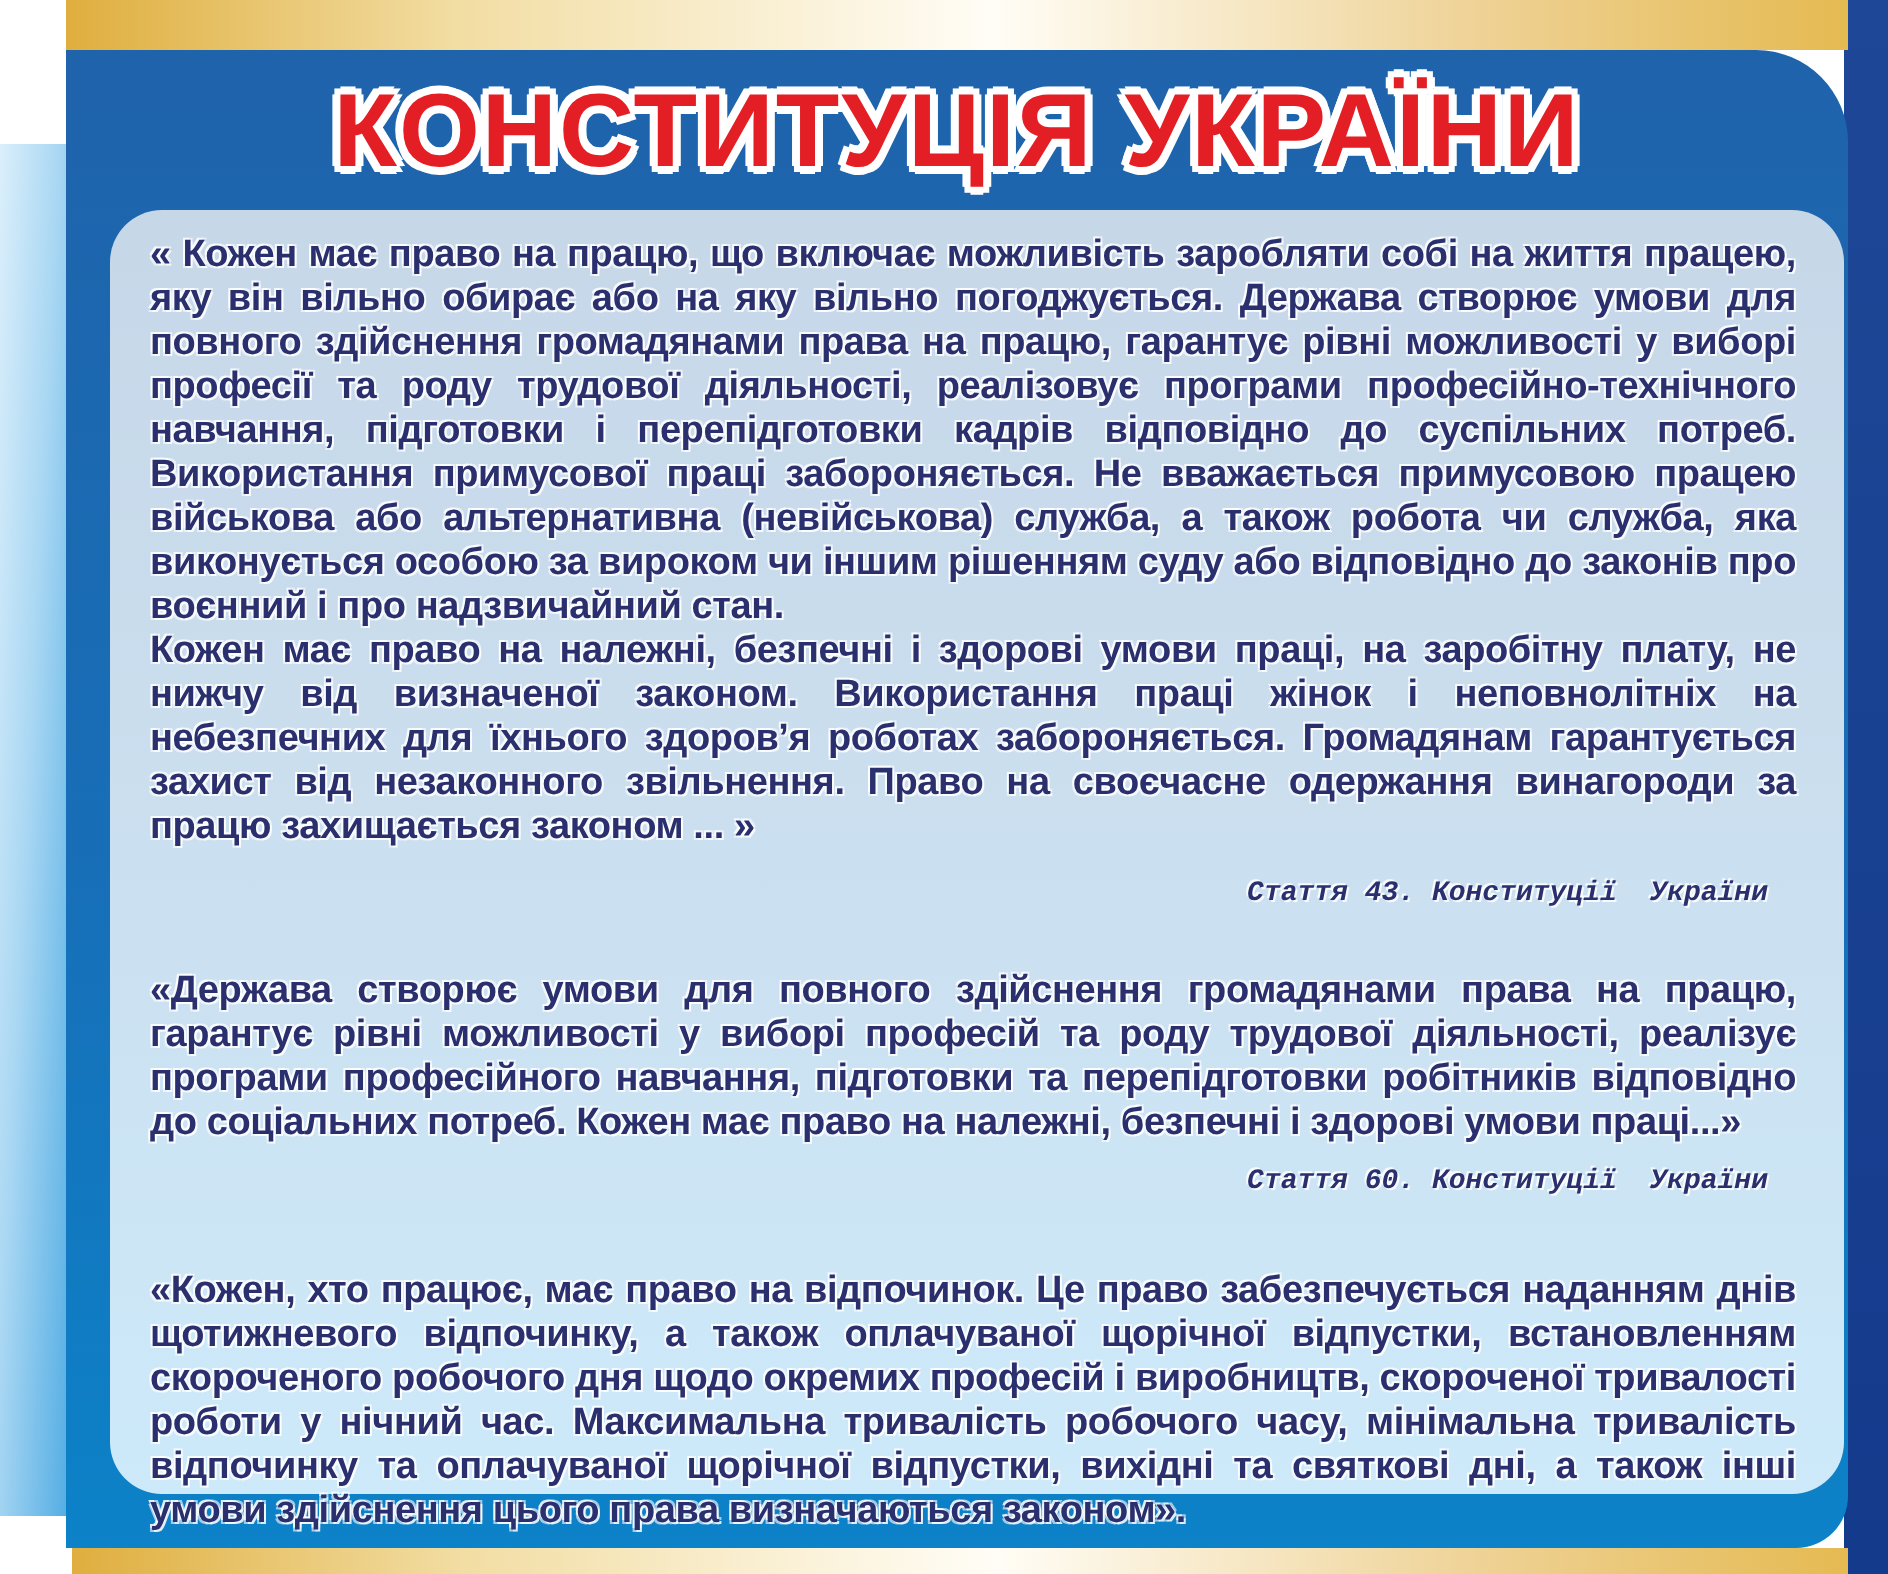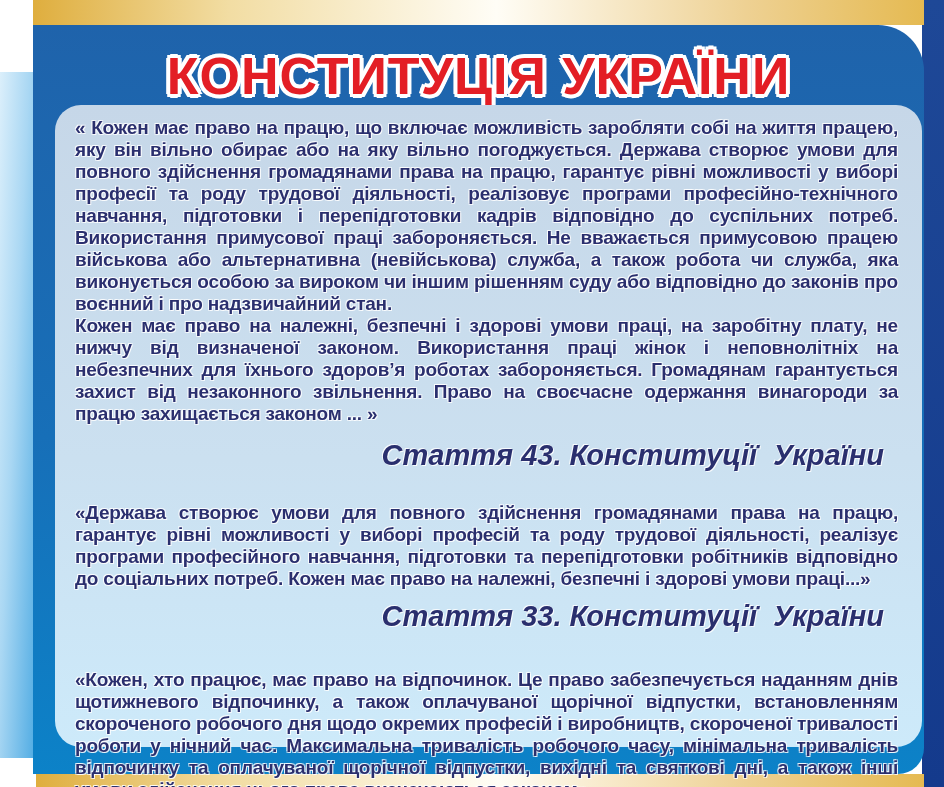--- a/index.html
+++ b/index.html
@@ -14,38 +14,38 @@
 
   .gold-stripe{position:absolute;height:25px;
     background:linear-gradient(90deg,#dfae3e 0%,#f2dda3 22%,#fffdf6 52%,#eed193 80%,#e5ba52 100%);}
   .gold-stripe.top{left:33px;width:891px;top:0;}
   .gold-stripe.bottom{left:36px;width:888px;top:774px;height:13px;}
 
   .main-panel{position:absolute;left:33px;top:25px;width:891px;height:749px;
     background:linear-gradient(#1f63ab 0%,#176fb8 55%,#0c82c8 100%);
     border-radius:0 46px 26px 0;}
 
-  .title{margin:0;padding-top:19px;height:71px;line-height:64px;text-align:center;
+  .title{margin:0;padding-top:9px;height:71px;line-height:64px;text-align:center;
     font-size:52px;font-weight:bold;letter-spacing:1px;color:#e31e25;
     text-shadow:-3px -3px 0 #fff,3px -3px 0 #fff,-3px 3px 0 #fff,3px 3px 0 #fff,
       -4px 0 0 #fff,4px 0 0 #fff,0 -4px 0 #fff,0 4px 0 #fff,
       -3px 0 1px #fff,3px 0 1px #fff;}
 
   .content-panel{position:absolute;left:22px;top:80px;width:823px;height:630px;
     background:linear-gradient(#c6d7e8 0%,#cbe0f0 55%,#cdeafa 100%);
     border-radius:26px;padding:12px 24px 0 20px;}
 
   .quote{margin:0;text-align:justify;font-size:19px;line-height:22px;font-weight:bold;
     letter-spacing:-0.2px;color:#2a2f6e;
     text-shadow:1px 1px 0 rgba(255,255,255,.85),-1px -1px 0 rgba(255,255,255,.85),
       1px -1px 0 rgba(255,255,255,.6),-1px 1px 0 rgba(255,255,255,.6);}
 
   .attribution{margin:14px 14px 0 0;text-align:right;font-weight:bold;font-style:italic;
-    font-size:29px;color:#2a2f6e;white-space:pre-wrap;
-    text-shadow:1px 1px 0 rgba(255,255,255,.85),-1px -1px 0 rgba(255,255,255,.85);}
+    font-size:14px;color:#2a2f6e;white-space:pre-wrap;
+    text-shadow:1px 1px 0 rgba(255,255,255,.85),-1px -1px 0 rgba(255,255,255,.85);font-family:Liberation Mono, monospace;}
 
   .section-44{margin-top:30px;}
   .section-44 .attribution{margin-top:10px;}
   .section-45{margin-top:36px;}
 </style>
 </head>
 <body>
 
 <div class="page">
 
@@ -61,21 +61,21 @@
     <div class="content-panel">
 
       <div class="section section-43">
         <p class="quote">« Кожен має право на працю, що включає можливість заробляти собі на життя працею, яку він вільно обирає або на яку вільно погоджується. Держава створює умови для повного здійснення громадянами права на працю, гарантує рівні можливості у виборі професії та роду трудової діяльності, реалізовує програми професійно-технічного навчання, підготовки і перепідготовки кадрів відповідно до суспільних потреб. Використання примусової праці забороняється. Не вважається примусовою працею військова або альтернативна (невійськова) служба, а також робота чи служба, яка виконується особою за вироком чи іншим рішенням суду або відповідно до законів про воєнний і про надзвичайний стан.</p>
         <p class="quote">Кожен має право на належні, безпечні і здорові умови праці, на заробітну плату, не нижчу від визначеної законом. Використання праці жінок і неповнолітніх на небезпечних для їхнього здоров’я роботах забороняється. Громадянам гарантується захист від незаконного звільнення. Право на своєчасне одержання винагороди за працю захищається законом ... »</p>
         <p class="attribution">Стаття 43. Конституції  України</p>
       </div>
 
       <div class="section section-44">
         <p class="quote">«Держава створює умови для повного здійснення громадянами права на працю, гарантує рівні можливості у виборі професій та роду трудової діяльності, реалізує програми професійного навчання, підготовки та перепідготовки робітників відповідно до соціальних потреб. Кожен має право на належні, безпечні і здорові умови праці...»</p>
-        <p class="attribution">Стаття 33. Конституції  України</p>
+        <p class="attribution">Стаття 60. Конституції  України</p>
       </div>
 
       <div class="section section-45">
         <p class="quote">«Кожен, хто працює, має право на відпочинок. Це право забезпечується наданням днів щотижневого відпочинку, а також оплачуваної щорічної відпустки, встановленням скороченого робочого дня щодо окремих професій і виробництв, скороченої тривалості роботи у нічний час. Максимальна тривалість робочого часу, мінімальна тривалість відпочинку та оплачуваної щорічної відпустки, вихідні та святкові дні, а також інші умови здійснення цього права визначаються законом».</p>
 
       </div>
 
     </div>
   </div>
 </div>

